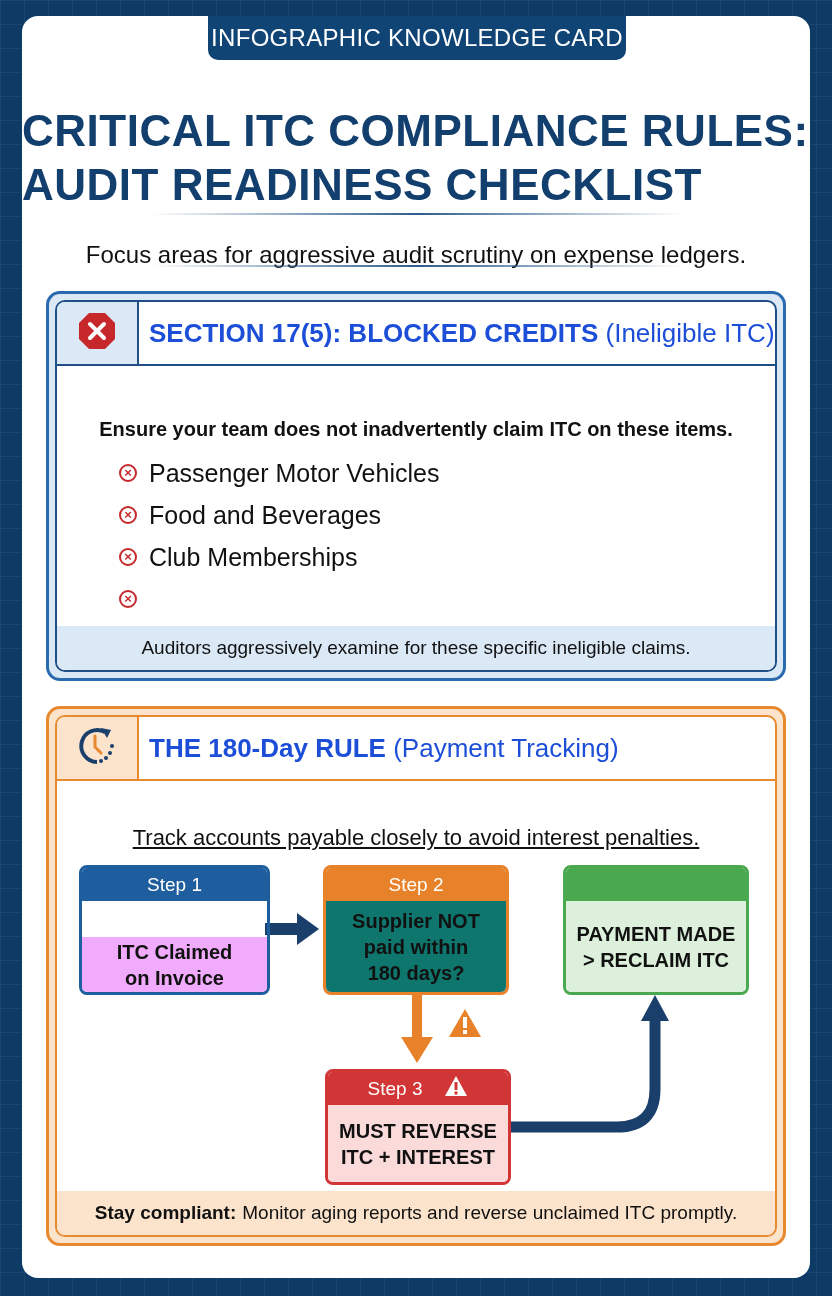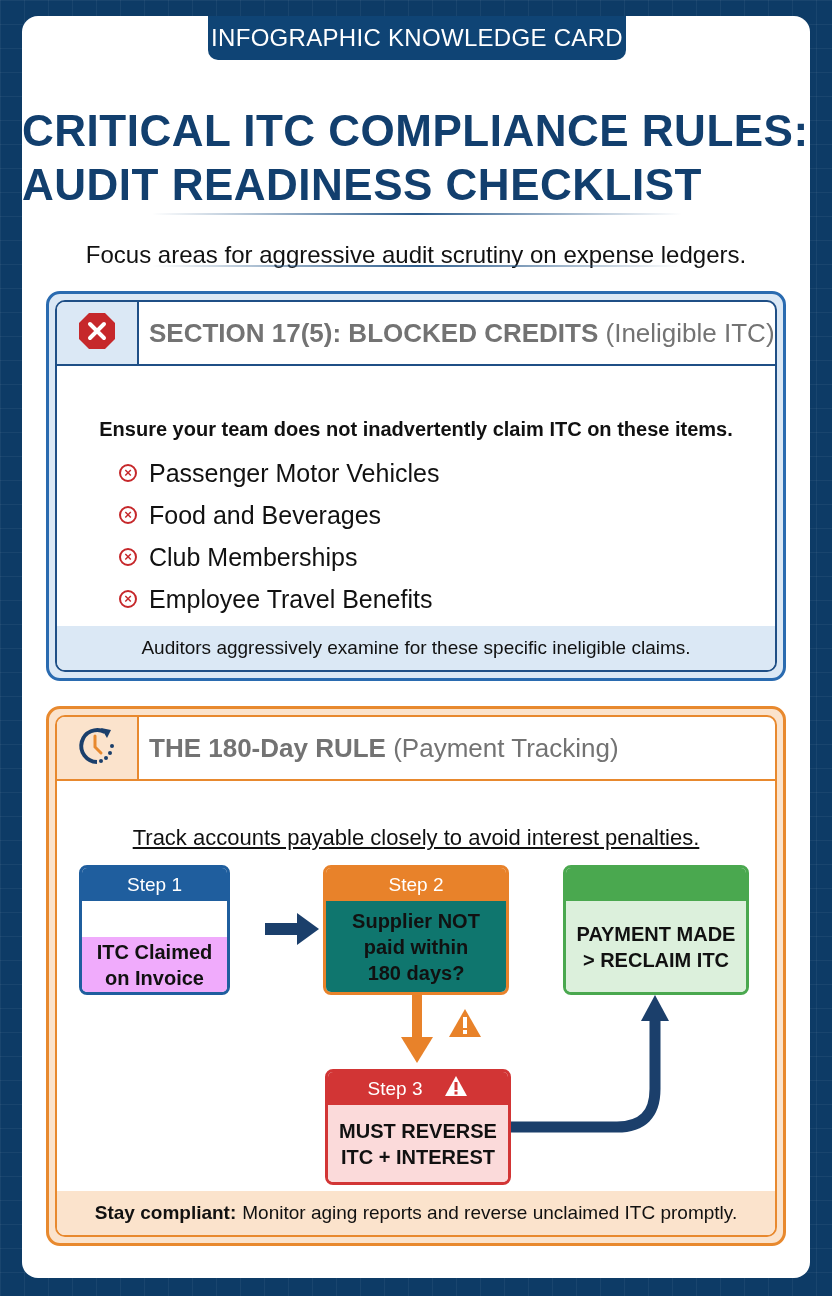--- a/index.html
+++ b/index.html
@@ -52,21 +52,21 @@
     position: absolute; left: 0; top: 0; width: 100%; height: 64px;
     display: flex; align-items: center;
   }
   .panel-blue .phead { border-bottom: 2px solid #1f4f86; }
   .panel-orange .phead { border-bottom: 2px solid #e8892e; }
   .iconbox {
     width: 82px; height: 100%; display: flex; align-items: center; justify-content: center;
   }
   .panel-blue .iconbox { background: #dbe8f5; border-right: 2px solid #1f4f86; }
   .panel-orange .iconbox { background: #fbe3cc; border-right: 2px solid #e8892e; }
-  .phead-text { padding-left: 10px; font-size: 26px; color: #737373; }
+  .phead-text { padding-left: 10px; font-size: 26px; color: #1d4ed8; }
   .phead-text b { font-weight: bold; }
   .lead-bold {
     position: absolute; left: 0; width: 100%; top: 108px;
     text-align: center; font-weight: bold; font-size: 20px; color: #111; margin-top: 8px;
   }
   .items { position: absolute; left: 62px; top: 150px; list-style: none; }
   .items li { display: flex; align-items: center; height: 42px; font-size: 25px; color: #111; }
   .xcirc {
     width: 18px; height: 18px; border: 2px solid #c6282b; border-radius: 50%;
     color: #c6282b; font-size: 13px; font-weight: bold; line-height: 14px;
@@ -88,21 +88,21 @@
     display: flex; flex-direction: column;
   }
   .step-head {
     height: 33px; color: #fff; font-size: 19px;
     display: flex; align-items: center; justify-content: center; gap: 22px;
   }
   .step-body {
     flex: 1; display: flex; align-items: center; justify-content: center;
     text-align: center; font-weight: bold; font-size: 20px; line-height: 26px; color: #111;
   }
-  .s1 { left: 22px; top: 148px; width: 151px; height: 130px; border: 3px solid #1f5e9e; gap: 36px; }
+  .s1 { left: 22px; top: 148px; width: 191px; height: 130px; border: 3px solid #1f5e9e; gap: 36px; }
   .s1 .step-head { background: #1f5e9e; }
   .s1 .step-body { background: #f0abfc; }
   .s2 { left: 266px; top: 148px; width: 186px; height: 130px; border: 3px solid #e8822a; }
   .s2 .step-head { background: #e8822a; }
   .s2 .step-body { background: #0f766e; }
   .s3 { left: 506px; top: 148px; width: 186px; height: 130px; border: 3px solid #4aa84f; }
   .s3 .step-head { background: #4aa84f; }
   .s3 .step-body { background: #dcf0dc; }
   .s4 { left: 268px; top: 352px; width: 186px; height: 116px; border: 3px solid #d23535; }
   .s4 .step-head { background: #d23535; }
@@ -150,21 +150,20 @@
         <li>
             <span class="xcirc">×</span>
             <span>Food and Beverages</span>
           </li>
         <li>
             <span class="xcirc">×</span>
             <span>Club Memberships</span>
           </li>
         <li>
             <span class="xcirc">×</span>
-            <span>Employee Travel Benefits</span>
           </li>
       </ul>
       <div class="pfoot">Auditors aggressively examine for these specific ineligible claims.</div>
     </div>
   </div>
 
   <div class="panel panel-orange">
     <div class="inner">
       <div class="phead">
         <div class="iconbox">

